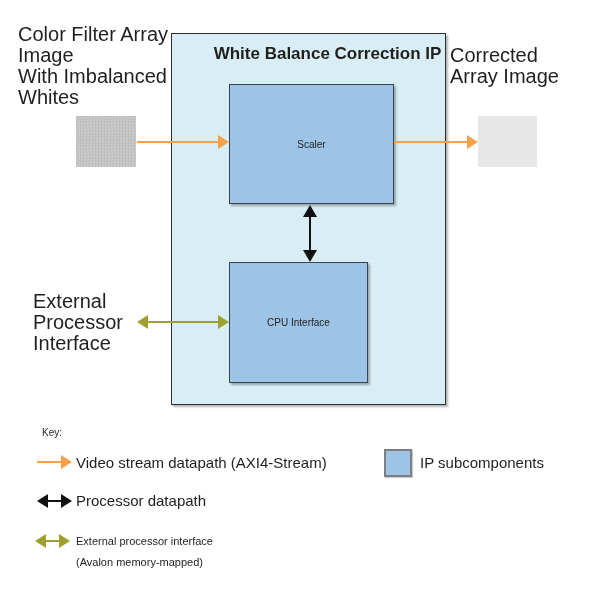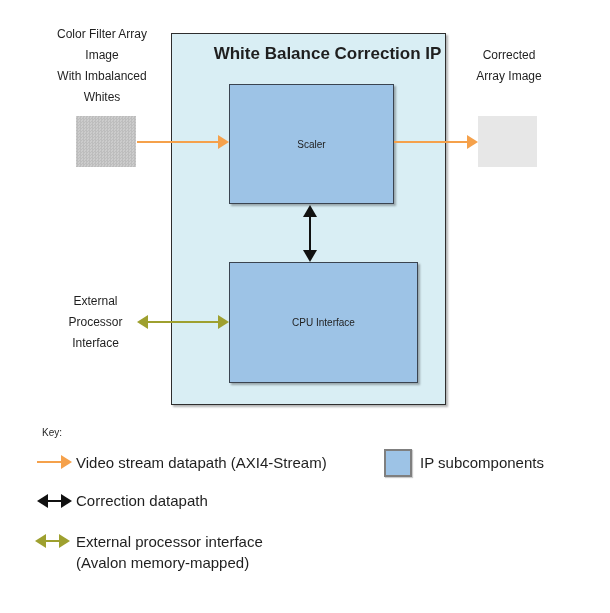--- a/index.html
+++ b/index.html
@@ -43,24 +43,24 @@
     font-size: 17px; font-weight: bold;
   }
   .sub-box {
     background: var(--box-fill);
     border: 1.6px solid var(--box-border);
     box-shadow: 1.5px 1.5px 2px rgba(0,0,0,0.30);
     display: flex; align-items: center; justify-content: center;
     font-size: 10px;
   }
   .scaler-box { left: 229px; top: 84px;  width: 165px; height: 120px; }
-  .cpu-box    { left: 229px; top: 262px; width: 189px; height: 121px; }
+  .cpu-box    { left: 229px; top: 262px; width: 139px; height: 121px; }
 
   
-  .multi-label { font-size: 12px; line-height: 21px; text-align: center; }
+  .multi-label { font-size: 20px; line-height: 21px; }
   .input-label    { left: 18px;  top: 24px;  width: 168px; }
   .output-label   { left: 450px; top: 45px;  width: 118px; }
   .external-label { left: 33px;  top: 291px; width: 125px; }
 
   
   .input-image {
     left: 76px; top: 116px; width: 60px; height: 51px;
     background-color: var(--input-image-fill);
     background-image: conic-gradient(var(--input-image-dot) 25%, transparent 0 50%, var(--input-image-dot) 0 75%, transparent 0);
     background-size: 3px 3px;
@@ -94,21 +94,21 @@
   .key-label { font-size: 15px; line-height: 20px; white-space: nowrap; }
   .video-label { left: 76px; top: 453px; }
   .swatch {
     left: 384px; top: 449px; width: 28px; height: 28px;
     background: var(--box-fill);
     border: 2px solid var(--swatch-border);
     box-shadow: 1px 1px 1px rgba(0,0,0,0.20);
   }
   .swatch-label { left: 420px; top: 453px; }
   .proc-label { left: 76px; top: 491px; }
-  .ext-key-label { left: 76px; top: 531px; font-size: 15px; line-height: 21px; }
+  .ext-key-label { left: 76px; top: 531px; font-size: 11px; line-height: 21px; }
 
   .legend-arrow-video { left: 37px; top: 455px; width: 35px; height: 14px; }
   .legend-arrow-proc  { left: 37px; top: 494px; width: 35px; height: 14px; }
   .legend-arrow-ext   { left: 35px; top: 534px; width: 35px; height: 14px; }
 </style>
 </head>
 <body>
 
 <div class="stage">
 
@@ -170,21 +170,21 @@
   <div class="abs key-label video-label">Video stream datapath (AXI4-Stream)</div>
 
   <div class="abs swatch"></div>
   <div class="abs key-label swatch-label">IP subcomponents</div>
 
   <div class="arrow legend-arrow-proc black-c">
     <div class="head head-left" style="left:0;"></div>
     <div class="h-line" style="left:9px;width:17px;"></div>
     <div class="head head-right" style="left:24px;"></div>
   </div>
-  <div class="abs key-label proc-label">Correction datapath</div>
+  <div class="abs key-label proc-label">Processor datapath</div>
 
   <div class="arrow legend-arrow-ext olive-c">
     <div class="head head-left" style="left:0;"></div>
     <div class="h-line" style="left:9px;width:17px;"></div>
     <div class="head head-right" style="left:24px;"></div>
   </div>
   <div class="abs ext-key-label">
     <div>External processor interface</div>
     <div>(Avalon memory-mapped)</div>
   </div>

